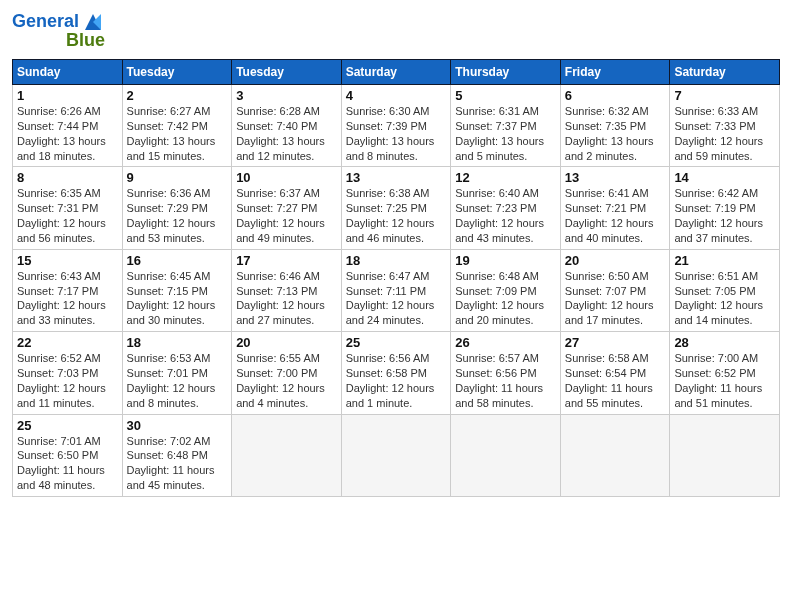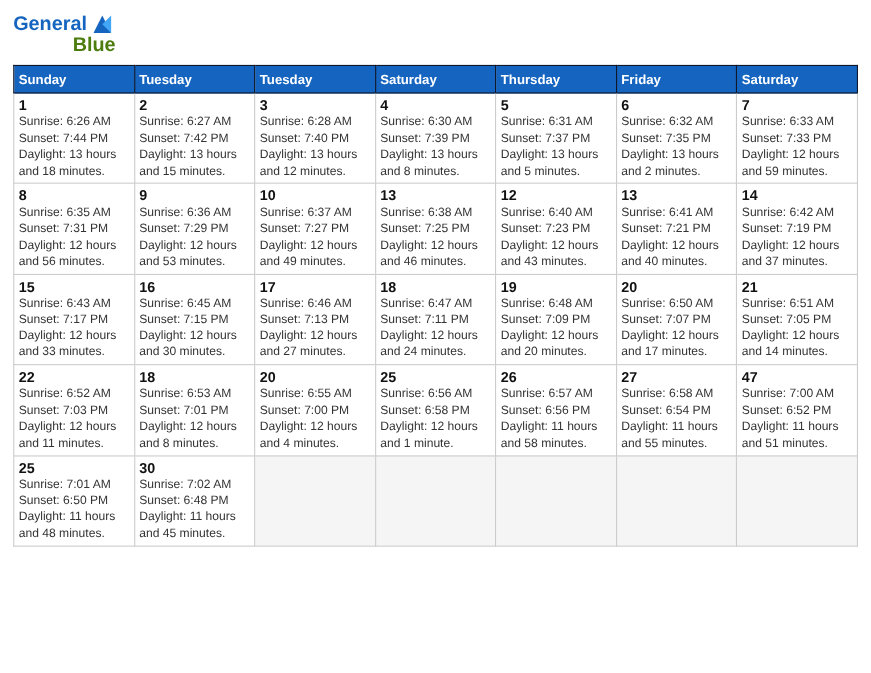--- a/index.html
+++ b/index.html
@@ -291,21 +291,21 @@
           Sunrise: 6:57 AM<br>Sunset: 6:56 PM<br>Daylight: 11 hours and 58 minutes.
         </div>
       </td>
           <td>
         <span class="day-num">27</span>
         <div class="day-info">
           Sunrise: 6:58 AM<br>Sunset: 6:54 PM<br>Daylight: 11 hours and 55 minutes.
         </div>
       </td>
           <td>
-        <span class="day-num">47</span>
+        <span class="day-num">28</span>
         <div class="day-info">
           Sunrise: 7:00 AM<br>Sunset: 6:52 PM<br>Daylight: 11 hours and 51 minutes.
         </div>
       </td>
         </tr>
         <tr>
           <td>
         <span class="day-num">25</span>
         <div class="day-info">
           Sunrise: 7:01 AM<br>Sunset: 6:50 PM<br>Daylight: 11 hours and 48 minutes.

